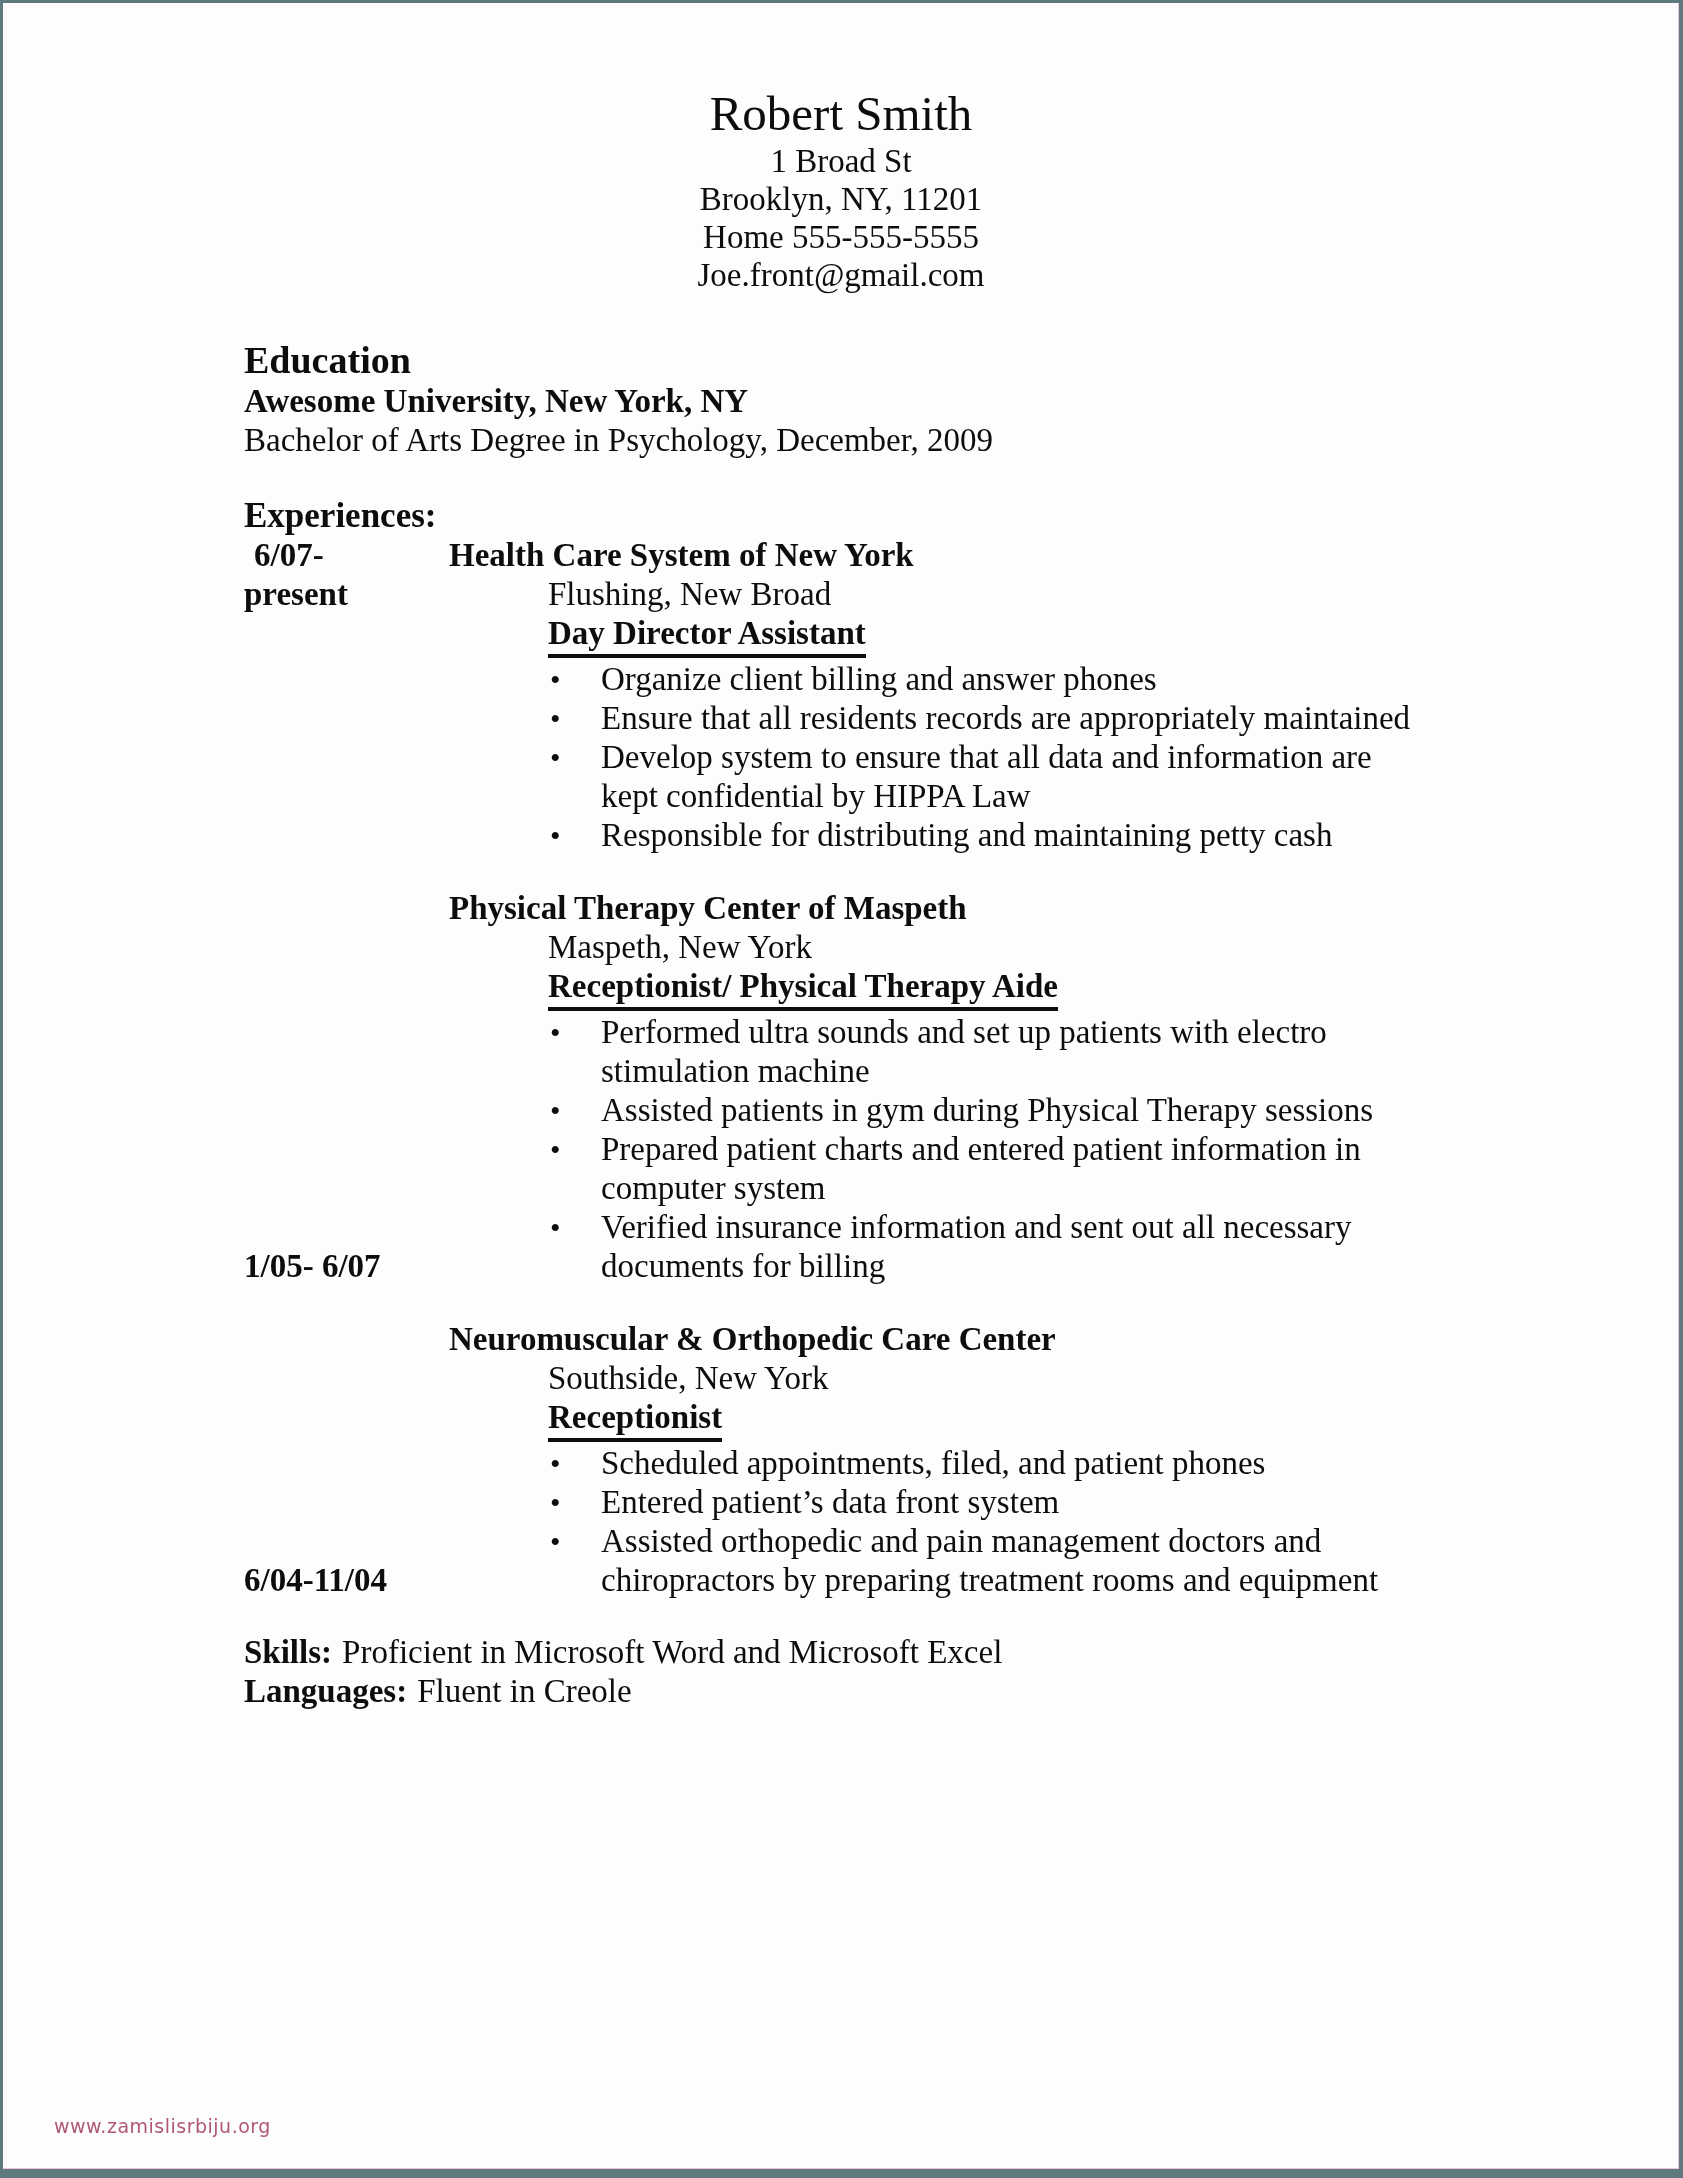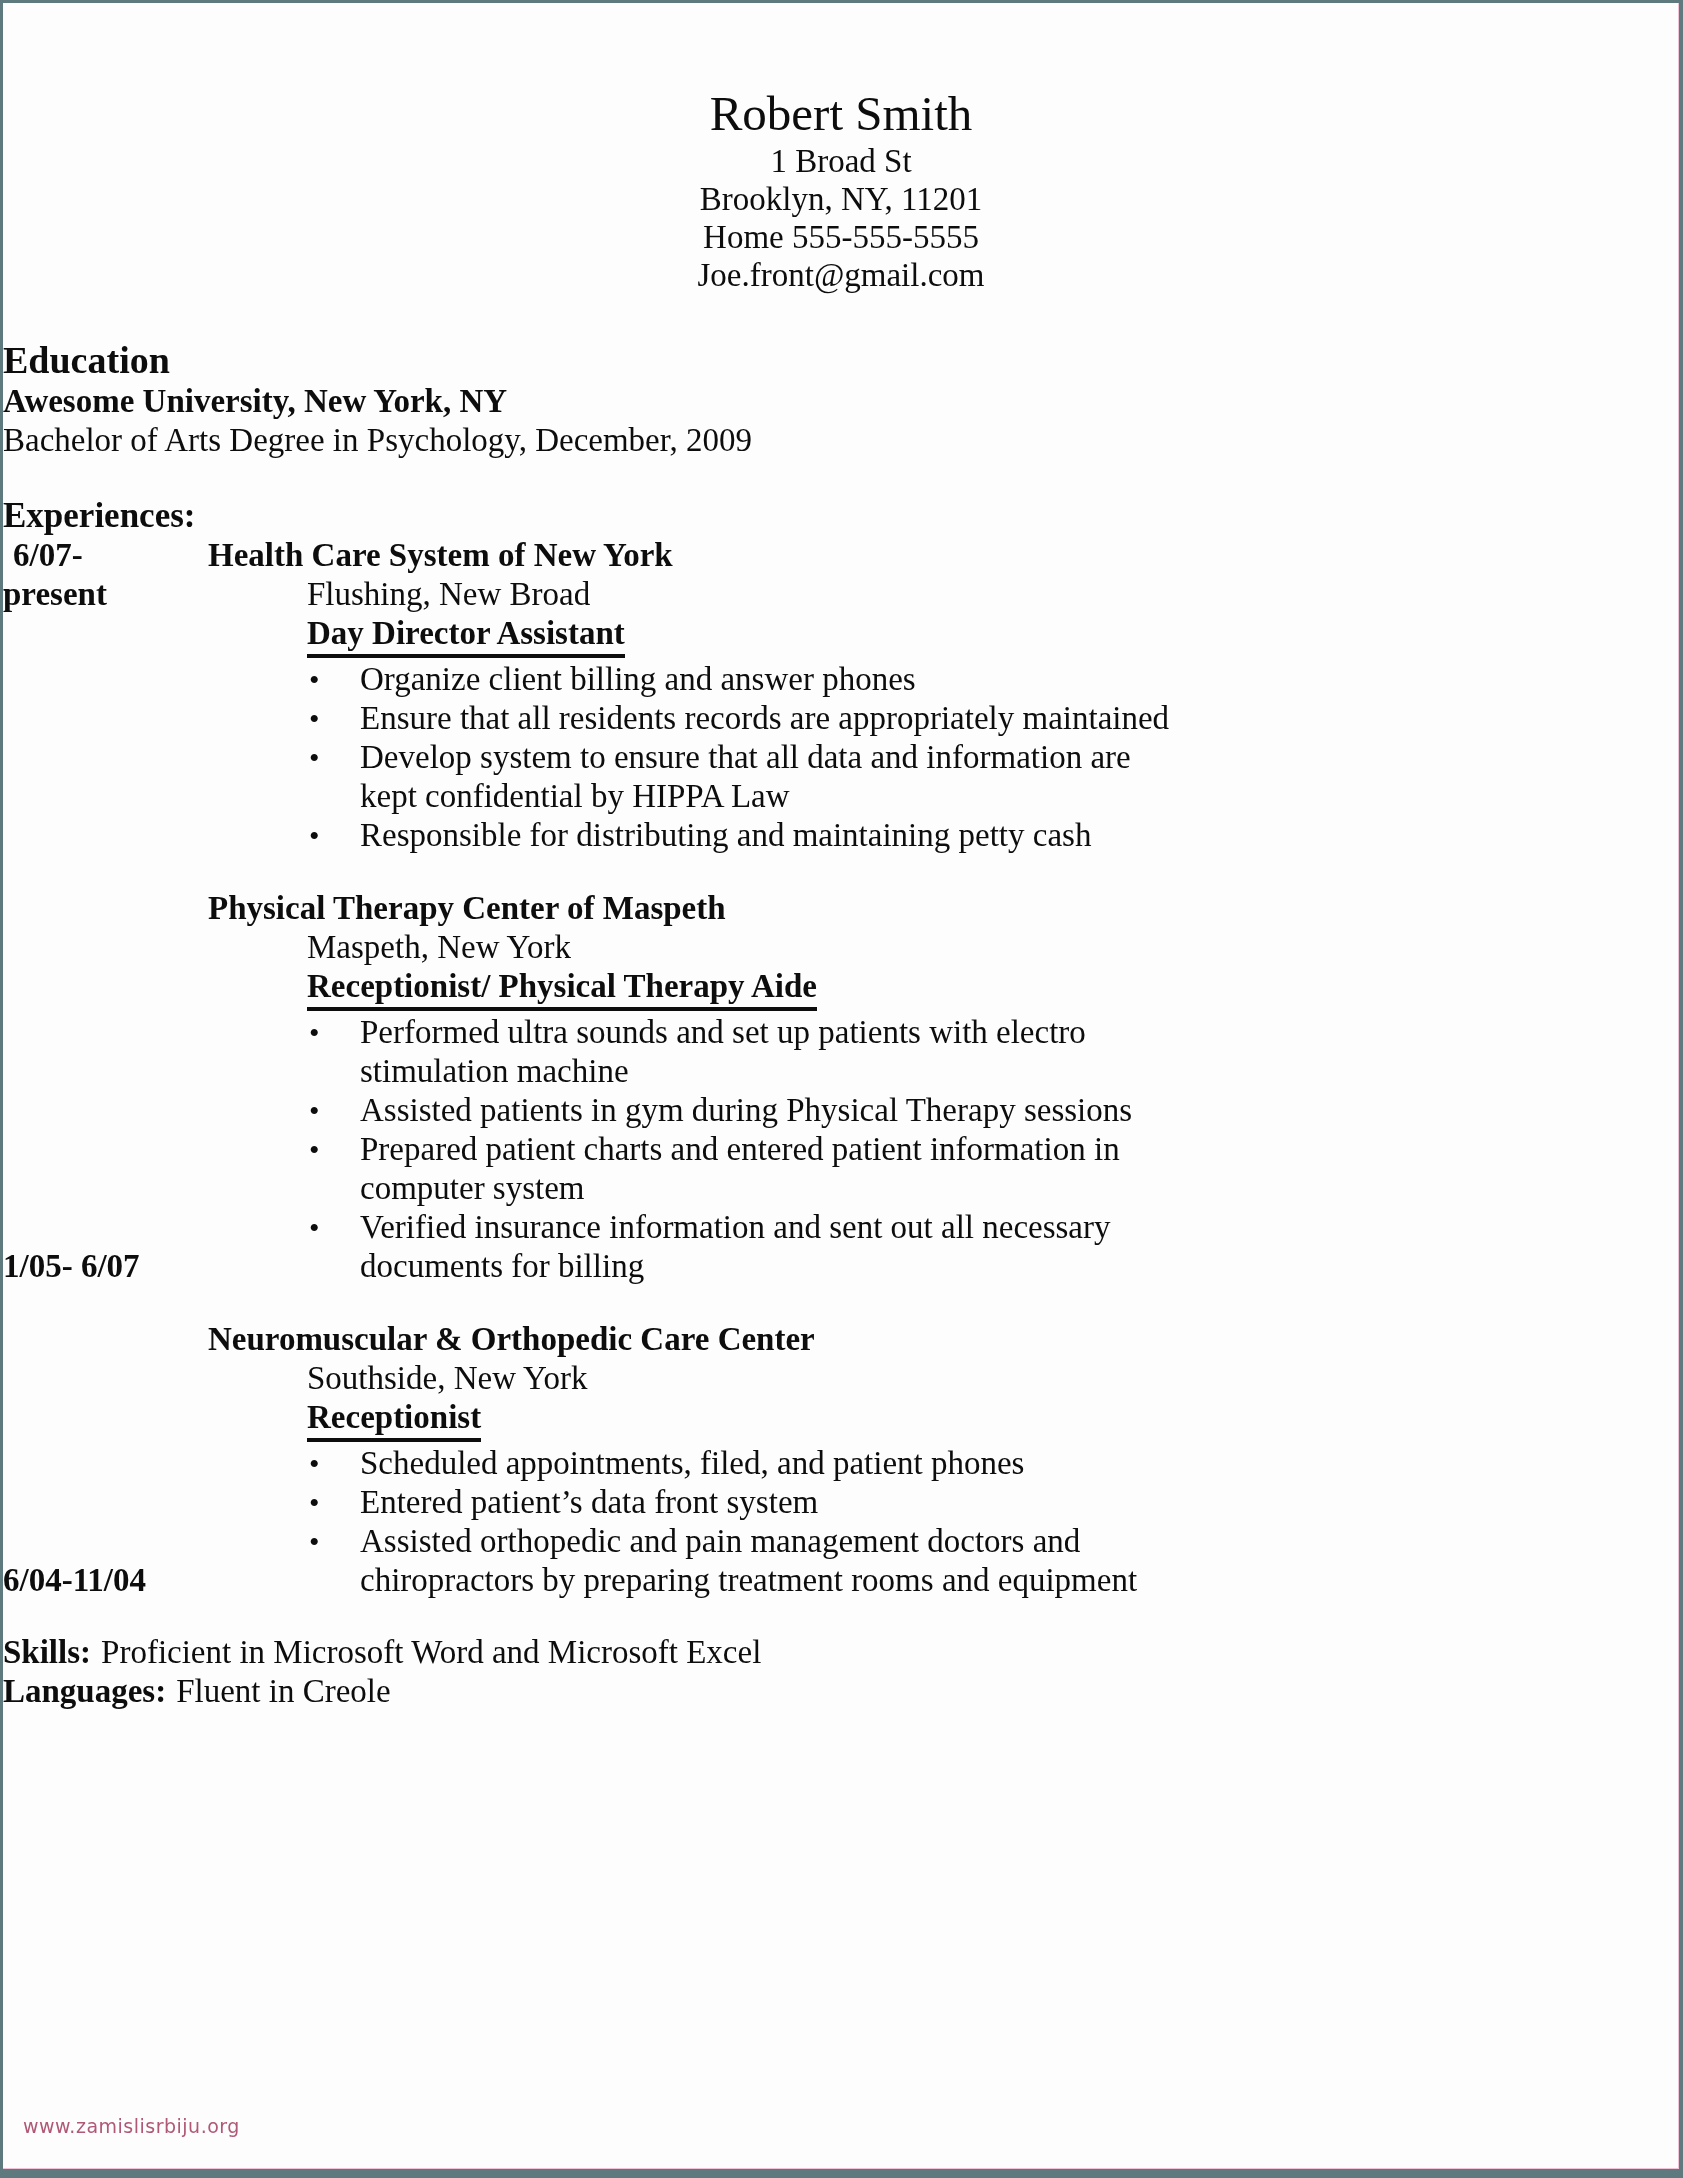--- a/index.html
+++ b/index.html
@@ -19,21 +19,21 @@
     border-right: 4px solid #5e7a7e;
     border-bottom: 9px solid #5e7a7e;
     box-shadow: inset -1px 0 0 #f0c4d6, inset 0 -1px 0 #f0c4d6;
     overflow: hidden;
   }
   
   .header { padding-top: 82px; text-align: center; }
   .header-name { font-size: 49px; line-height: 57px; font-weight: normal; }
   .header-line { font-size: 33px; line-height: 38px; }
   
-  .content { margin-right: 228px; font-size: 33px; line-height: 39px; }
+  .content { margin-left: 241px; margin-right: 228px; font-size: 33px; line-height: 39px; }
   .section-education { margin-top: 44px; }
   .edu-heading { font-size: 38px; line-height: 44px; font-weight: bold; }
   .edu-school { font-weight: bold; }
   .section-experiences { margin-top: 36px; }
   .exp-heading { font-size: 35px; line-height: 40px; font-weight: bold; }
   .job { display: flex; align-items: flex-start; }
   .job + .job { margin-top: 34px; align-items: flex-end; }
   .job-dates { width: 205px; flex: 0 0 205px; font-weight: bold; }
   .indent-sm { padding-left: 10px; }
   .job-body { flex: 1 1 auto; }
@@ -50,21 +50,21 @@
   ul.bullets li { position: relative; padding-left: 53px; }
   ul.bullets li .bullet-dot {
     position: absolute; left: 2px; top: 0;
     font-size: 30px;
   }
   .section-skills { margin-top: 33px; }
   .inline-label { font-weight: bold; margin-right: 10px; }
   
   .watermark {
     position: absolute;
-    left: 20px;
+    left: 51px;
     bottom: 32px;
     font-family: "DejaVu Sans", sans-serif;
     font-size: 19px;
     letter-spacing: 0.5px;
     color: #b05878;
   }
 </style>
 </head>
 <body>
 

